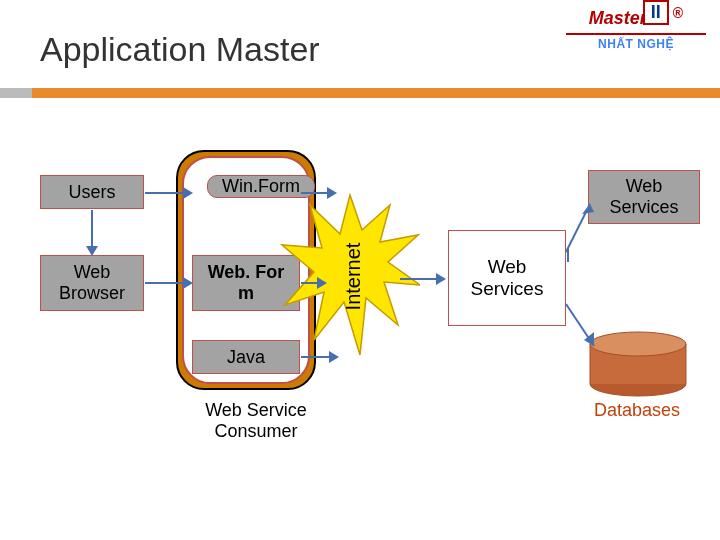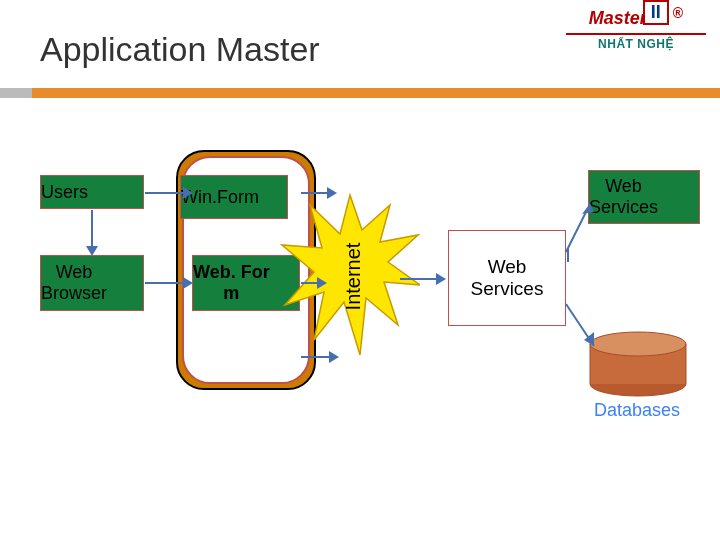--- a/index.html
+++ b/index.html
@@ -49,31 +49,31 @@
     color:#003a8c;
     font-style:normal;
     font-size:18px;
     padding:0 6px;
     margin-left:-4px;
     position:relative;
     top:-6px;
     background:#fff;
   }
   .logo .reg { color:#b30000; font-style:normal; font-size:14px; margin-left:4px; position:relative; top:-6px;}
-  .logo .sub { color:#0f766e; font-size:12px; font-style:normal; border-top:2px solid #b30000; padding-top:2px; margin-top:2px; letter-spacing:0.5px;}
+  .logo .sub { color:#3b82f6; font-size:12px; font-style:normal; border-top:2px solid #b30000; padding-top:2px; margin-top:2px; letter-spacing:0.5px;}
   
   .canvas { position:absolute; left:0; top:0; width:720px; height:540px; }
 
   .box {
     position:absolute;
     border:1.5px solid #c0504d;
-    background:#15803d;
+    background:#a3a3a3;
     display:flex;
     align-items:center;
-    justify-content:flex-start;
+    justify-content:center;
     text-align:center;
     font-size:18px;
     color:#000;
     padding:4px 0;
   }
   .column-label {
     position:absolute;
     font-size:18px;
     text-align:center;
     color:#000;
@@ -110,21 +110,21 @@
     justify-content:center;
     font-size:19px;
     text-align:center;
   }
   .db {
     position:absolute;
   }
   .db-label {
     position:absolute;
     font-size:18px;
-    color:#3b82f6;
+    color:#c2410c;
   }
   .arrow-line {
     position:absolute;
     background:#476fb0;
   }
   .arrow-head {
     position:absolute;
     width:0;height:0;
   }
 </style>
@@ -146,26 +146,31 @@
     </div>
   <div class="box" style="left:40px; top:255px; width:104px; height:56px; white-space:pre-line;"><span style="white-space:pre-line;">Web
 Browser</span></div>
 
   <div class="arrow-line" style="left:91px; top:210px; width:2px; height:38px;"></div>
   <div class="arrow-head" style="left:86px; top:246px; border-left:6px solid transparent; border-right:6px solid transparent; border-top:10px solid #476fb0;"></div>
 
   <div class="round-col" style="left:176px; top:150px; width:140px; height:240px;"></div>
   <div class="round-col inner" style="left:182px; top:156px; width:128px; height:228px;"></div>
 
-  <div class="box" style="left:180px; top:175px; width:108px; height:44px;">
+  <div class="box" style="left:207px; top:175px; width:108px; height:23px;border-radius:10px;">
       <span>Win.Form</span>
     </div>
   <div class="box" style="left:192px; top:255px; width:108px; height:56px; white-space:pre-line;font-weight:bold;"><span style="white-space:pre-line;">Web. For
 m</span></div>
-
+  <div class="box" style="left:192px; top:340px; width:108px; height:34px;">
+      <span>Java</span>
+    </div>
+
+  <div class="column-label" style="left:186px; top:400px; width:140px; white-space:pre-line;">Web Service
+Consumer</div>
 
   <div class="arrow-line" style="left:145px; top:192px; width:40px; height:2px;"></div>
   <div class="arrow-head" style="left:183px; top:187px; border-top:6px solid transparent; border-bottom:6px solid transparent; border-left:10px solid #476fb0;"></div>
 
   <div class="arrow-line" style="left:145px; top:282px; width:40px; height:2px;"></div>
   <div class="arrow-head" style="left:183px; top:277px; border-top:6px solid transparent; border-bottom:6px solid transparent; border-left:10px solid #476fb0;"></div>
 
   <svg class="internet-star" style="left:280px; top:190px; width:140px; height:170px;" viewBox="0 0 140 170">
     <polygon points="70,5 82,40 110,15 100,52 138,45 108,72 140,95 104,92 118,135 86,108 80,165 64,112 34,150 44,102 5,115 34,82 2,55 42,58 30,15 60,44" fill="#ffe600" stroke="#c79a00" stroke-width="1.5"></polygon>
   </svg>

